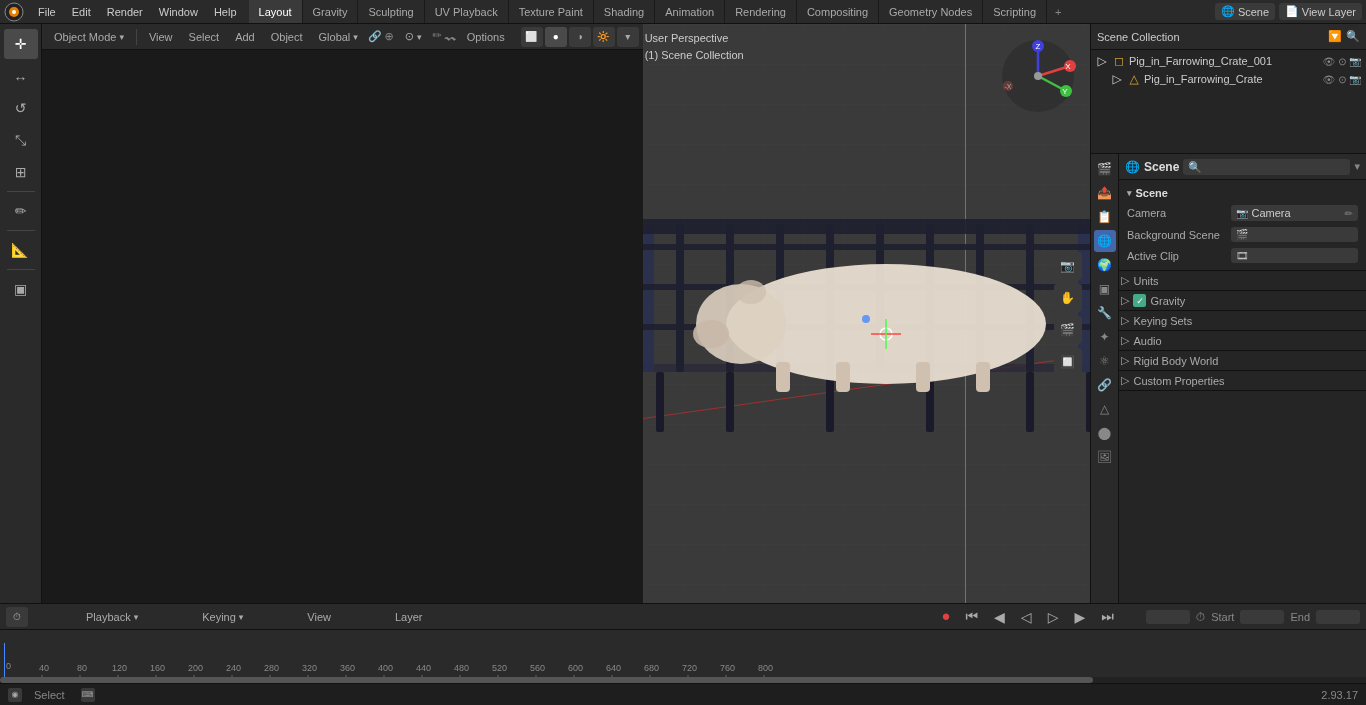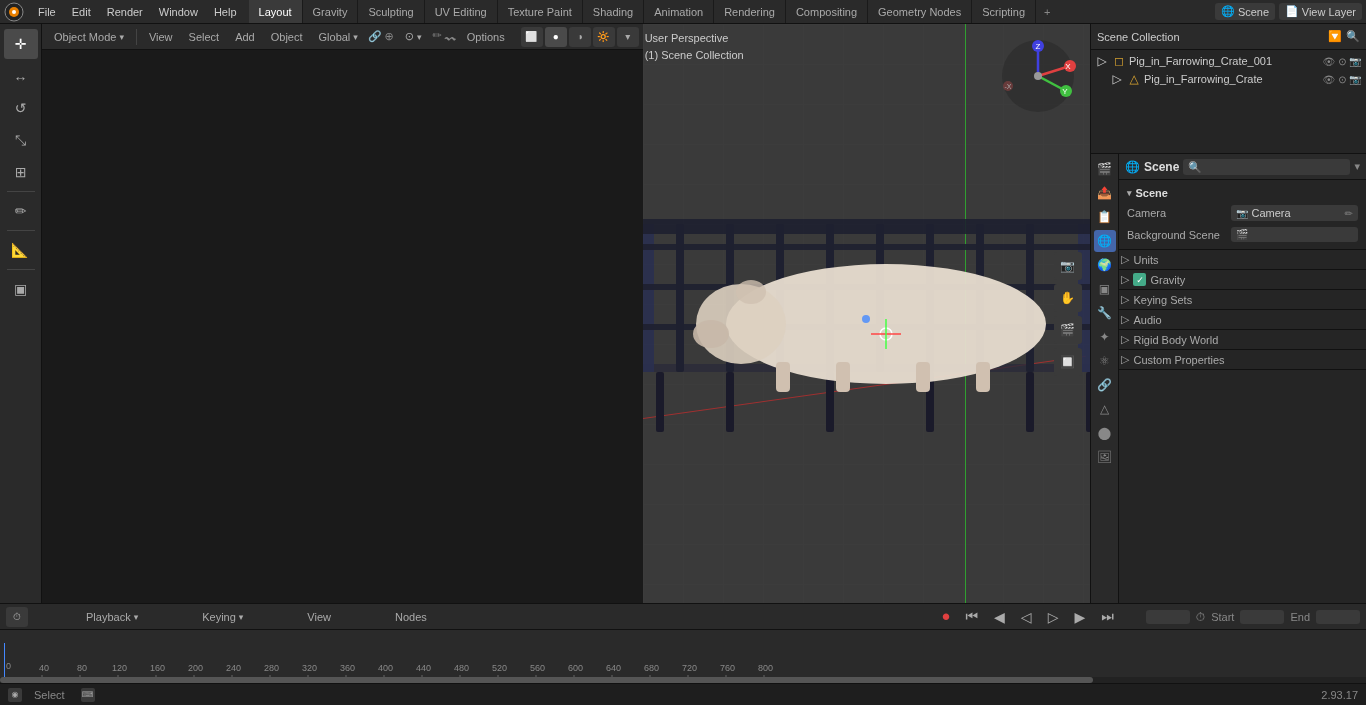--- a/index.html
+++ b/index.html
@@ -441,21 +441,21 @@
   <span class="menu-item">File</span>
   <span class="menu-item">Edit</span>
   <span class="menu-item">Render</span>
   <span class="menu-item">Window</span>
   <span class="menu-item">Help</span>
 
   <div class="workspace-tabs" style="flex:1;display:flex;align-items:center;height:100%;border-bottom:none;background:transparent;margin-left:4px;">
     <span class="workspace-tab active">Layout</span>
     <span class="workspace-tab">Gravity</span>
     <span class="workspace-tab">Sculpting</span>
-    <span class="workspace-tab">UV Editing</span>
+    <span class="workspace-tab">UV Playback</span>
     <span class="workspace-tab">Texture Paint</span>
     <span class="workspace-tab">Shading</span>
     <span class="workspace-tab">Animation</span>
     <span class="workspace-tab">Rendering</span>
     <span class="workspace-tab">Compositing</span>
     <span class="workspace-tab">Geometry Nodes</span>
     <span class="workspace-tab">Scripting</span>
     <span class="tab-add">+</span>
   </div>
 
@@ -698,20 +698,27 @@
           </div>
 
           <div class="prop-row">
             <span class="prop-label">Background Scene</span>
             <div class="prop-value">
               <span style="font-size:10px;">🎬</span>
               <span></span>
             </div>
           </div>
 
+          <div class="prop-row">
+            <span class="prop-label">Active Clip</span>
+            <div class="prop-value">
+              <span style="font-size:10px;">🎞</span>
+              <span></span>
+            </div>
+          </div>
         </div>
 
         <div class="prop-collapse-row prop-section" style="cursor:pointer;">
           <span class="collapse-icon">▷</span>
           <span>Units</span>
         </div>
 
         <div class="prop-collapse-row prop-section" style="cursor:pointer;display:flex;align-items:center;gap:4px;">
           <span class="collapse-icon">▷</span>
           <div class="prop-checkbox">✓</div>
@@ -743,21 +750,21 @@
   </div>
 </div>
 
 <div class="bottom-area">
   <div class="timeline-header">
 
     <div style="width:22px;height:20px;background:#3a3a3a;border-radius:3px;display:flex;align-items:center;justify-content:center;font-size:10px;color:#aaa;">⏱</div>
     <div class="tl-btn dropdown">Playback</div>
     <div class="tl-btn dropdown">Keying</div>
     <div class="tl-btn">View</div>
-    <div class="tl-btn">Nodes</div>
+    <div class="tl-btn">Layer</div>
 
     <div class="timeline-controls">
 
       <span class="tl-ctrl-btn" style="color:#e04040;">⏺</span>
 
       <span class="tl-ctrl-btn">⏮</span>
 
       <span class="tl-ctrl-btn">◀</span>
 
       <span class="tl-ctrl-btn">◁</span>

